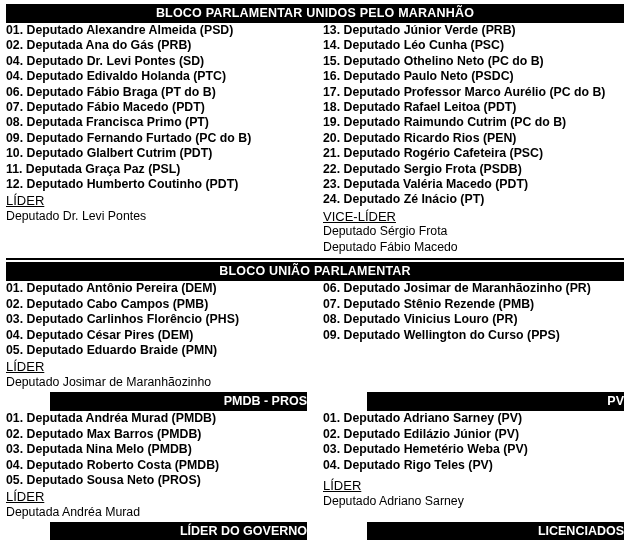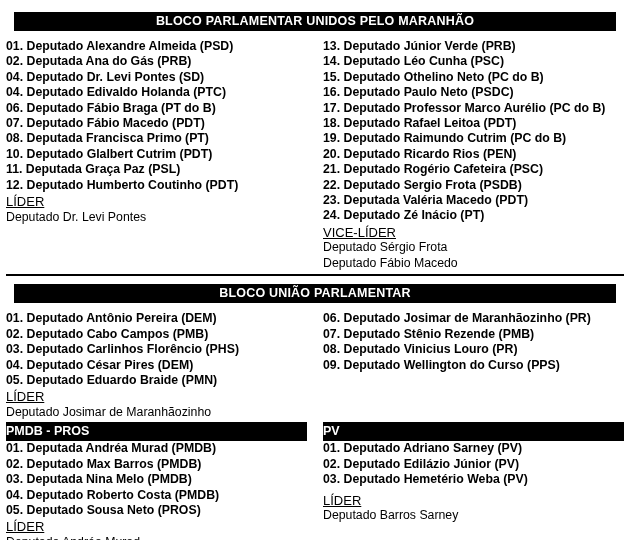--- a/index.html
+++ b/index.html
@@ -23,21 +23,21 @@
   }
   .band {
     background: #000000;
     color: #ffffff;
     text-align: center;
     font-weight: bold;
     font-size: 12.5px;
     line-height: 16px;
     letter-spacing: 0.2px;
     padding: 1px 0 2px 0;
-    margin: 8px;
+    margin: 0;
   }
   .rule {
     border-top: 2px solid #000000;
     margin: 3px 0 2px 0;
     height: 0;
   }
   .cols {
     display: flex;
     width: 100%;
   }
@@ -62,25 +62,26 @@
   .role {
     font-size: 13px;
     line-height: 15.6px;
     font-weight: normal;
     text-decoration: underline;
     margin-top: 1px;
   }
   .subband {
     background: #000000;
     color: #ffffff;
-    text-align: left;
+    text-align: right;
     font-weight: bold;
     font-size: 12.5px;
     line-height: 16px;
     padding: 1px 0 2px 0;
+    margin-left: 44px;
   }
   .halfband-row {
     display: flex;
     width: 100%;
   }
   .halfband-row .col.left { padding-right: 8px; }
   .halfband-row .col.right { padding-left: 8px; }
   .sect { margin-bottom: 0; }
   .spacer2 { height: 2px; }
   .spacer4 { height: 4px; }
@@ -94,20 +95,21 @@
     <div class="band">BLOCO PARLAMENTAR UNIDOS PELO MARANHÃO</div>
     <div class="cols">
       <div class="col left">
         <div class="entry">01. Deputado Alexandre Almeida (PSD)</div>
         <div class="entry">02. Deputada Ana do Gás (PRB)</div>
         <div class="entry">04. Deputado Dr. Levi Pontes (SD)</div>
         <div class="entry">04. Deputado Edivaldo Holanda (PTC)</div>
         <div class="entry">06. Deputado Fábio Braga (PT do B)</div>
         <div class="entry">07. Deputado Fábio Macedo (PDT)</div>
         <div class="entry">08. Deputada Francisca Primo (PT)</div>
+        <div class="entry">09. Deputado Fernando Furtado (PC do B)</div>
         <div class="entry">10. Deputado Glalbert Cutrim (PDT)</div>
         <div class="entry">11. Deputada Graça Paz (PSL)</div>
         <div class="entry">12. Deputado Humberto Coutinho (PDT)</div>
         <div class="role">LÍDER</div>
         <div class="plain">Deputado Dr. Levi Pontes</div>
       </div>
       <div class="col right">
         <div class="entry">13. Deputado Júnior Verde (PRB)</div>
         <div class="entry">14. Deputado Léo Cunha (PSC)</div>
         <div class="entry">15. Deputado Othelino Neto (PC do B)</div>
@@ -167,23 +169,24 @@
       <div class="entry">03. Deputada Nina Melo (PMDB)</div>
       <div class="entry">04. Deputado Roberto Costa (PMDB)</div>
       <div class="entry">05. Deputado Sousa Neto (PROS)</div>
       <div class="role">LÍDER</div>
       <div class="plain">Deputada Andréa Murad</div>
     </div>
     <div class="col right">
       <div class="entry">01. Deputado Adriano Sarney (PV)</div>
       <div class="entry">02. Deputado Edilázio Júnior (PV)</div>
       <div class="entry">03. Deputado Hemetério Weba (PV)</div>
+      <div class="entry">04. Deputado Rigo Teles (PV)</div>
       <div class="spacer4"></div>
       <div class="role">LÍDER</div>
-      <div class="plain">Deputado Barros Sarney</div>
+      <div class="plain">Deputado Adriano Sarney</div>
     </div>
   </div>
 
   <div class="spacer2"></div>
 
   <div class="halfband-row">
     <div class="col left">
       <div class="subband">LÍDER DO GOVERNO</div>
     </div>
     <div class="col right">

